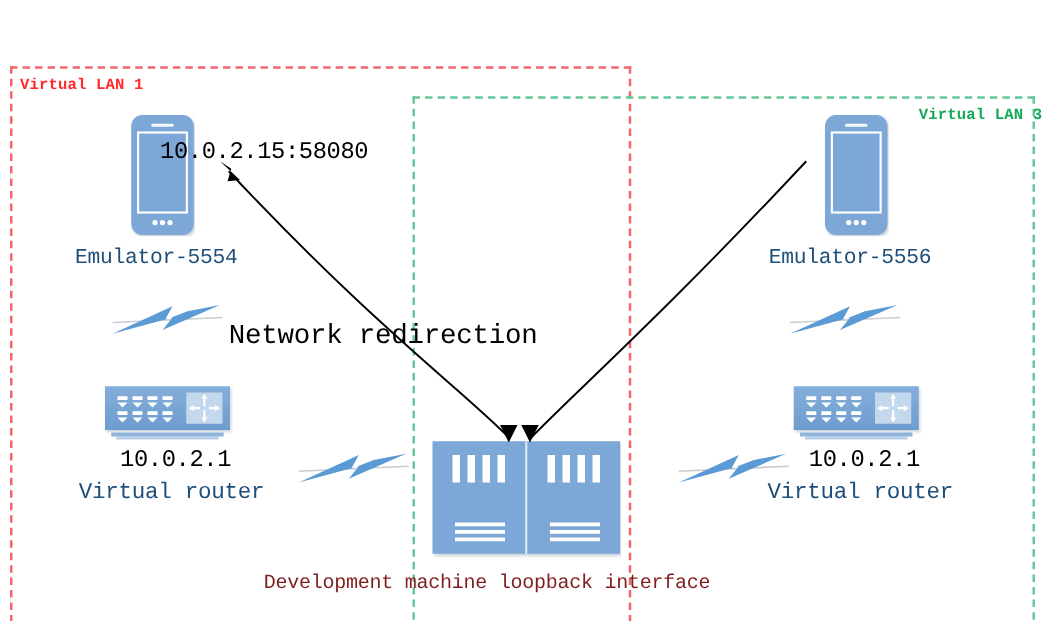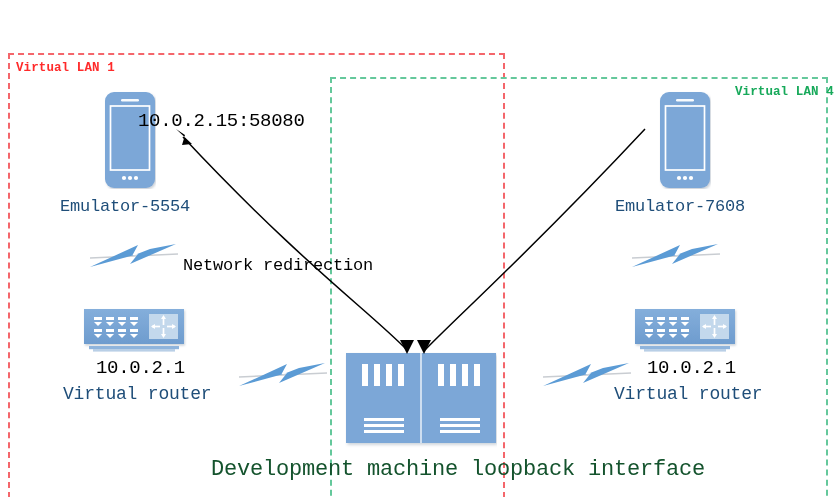--- a/index.html
+++ b/index.html
@@ -68,29 +68,29 @@
     position: absolute;
     color: #000000;
     font-size: 19px;
     white-space: nowrap;
     letter-spacing: -0.3px;
     z-index: 40;
   }
   .black-label {
     position: absolute;
     color: #000000;
-    font-size: 17px;
+    font-size: 22px;
     white-space: nowrap;
     letter-spacing: -0.2px;
     z-index: 40;
   }
   .caption-label {
     position: absolute;
-    color: #14532d;
-    font-size: 22px;
+    color: #7f1d1d;
+    font-size: 16px;
     white-space: nowrap;
     letter-spacing: -0.2px;
     z-index: 30;
   }
 
   
   .phone {
     position: absolute;
     width: 52px;
     height: 98px;
@@ -126,56 +126,56 @@
 </style>
 </head>
 <body>
 
 <div id="canvas">
 
   <div class="lan-box lan1"></div>
   <div class="lan-box lan2"></div>
 
   <div class="lan-label lan1-label">Virtual LAN 1</div>
-  <div class="lan-label lan2-label">Virtual LAN 4</div>
+  <div class="lan-label lan2-label">Virtual LAN 3</div>
 
   <div class="phone" style="left:104px; top:44px;">
     <svg viewBox="0 0 52 98" width="52" height="98" xmlns="http://www.w3.org/2000/svg">
       <defs>
         <filter id="sh1" x="-30%" y="-30%" width="170%" height="170%">
           <feDropShadow dx="1.2" dy="1.6" stdDeviation="1.3" flood-color="#9aa6b4" flood-opacity="0.55"></feDropShadow>
         </filter>
       </defs>
       <rect x="1" y="1" width="50" height="96" rx="9" ry="9" fill="#7BA7D7" filter="url(#sh1)"></rect>
       <rect x="17" y="8" width="18" height="2.4" rx="1.2" fill="#ffffff" opacity="0.95"></rect>
       <rect x="6.5" y="15" width="39" height="64" fill="none" stroke="#ffffff" stroke-width="1.7"></rect>
       <circle cx="20" cy="87" r="2.1" fill="#ffffff"></circle>
       <circle cx="26" cy="87" r="2.1" fill="#ffffff"></circle>
       <circle cx="32" cy="87" r="2.1" fill="#ffffff"></circle>
     </svg>
   </div>
-  <div class="addr-label" style="left:138px; top:63px;">10.0.2.15:58080</div>
+  <div class="addr-label" style="left:128px; top:63px;">10.0.2.15:58080</div>
   <div class="node-label" style="left:60px; top:150px; width:140px;">Emulator-5554</div>
 
   <div class="phone" style="left:659px; top:44px;">
     <svg viewBox="0 0 52 98" width="52" height="98" xmlns="http://www.w3.org/2000/svg">
       <defs>
         <filter id="sh2" x="-30%" y="-30%" width="170%" height="170%">
           <feDropShadow dx="1.2" dy="1.6" stdDeviation="1.3" flood-color="#9aa6b4" flood-opacity="0.55"></feDropShadow>
         </filter>
       </defs>
       <rect x="1" y="1" width="50" height="96" rx="9" ry="9" fill="#7BA7D7" filter="url(#sh2)"></rect>
       <rect x="17" y="8" width="18" height="2.4" rx="1.2" fill="#ffffff" opacity="0.95"></rect>
       <rect x="6.5" y="15" width="39" height="64" fill="none" stroke="#ffffff" stroke-width="1.7"></rect>
       <circle cx="20" cy="87" r="2.1" fill="#ffffff"></circle>
       <circle cx="26" cy="87" r="2.1" fill="#ffffff"></circle>
       <circle cx="32" cy="87" r="2.1" fill="#ffffff"></circle>
     </svg>
   </div>
-  <div class="node-label" style="left:615px; top:150px; width:140px;">Emulator-7608</div>
+  <div class="node-label" style="left:615px; top:150px; width:140px;">Emulator-5556</div>
 
   <div class="bolt" style="left:88px; top:192px;">
     <svg viewBox="0 0 92 34" width="92" height="34" xmlns="http://www.w3.org/2000/svg">
       <line x1="2" y1="19" x2="90" y2="15" stroke="#c9cdd2" stroke-width="1.4"></line>
       <polygon points="2,28 50,6 44,17 62,10 88,5 42,25 50,15" fill="#5B9BD5"></polygon>
     </svg>
   </div>
   <div class="bolt" style="left:237px; top:311px;">
     <svg viewBox="0 0 92 34" width="92" height="34" xmlns="http://www.w3.org/2000/svg">
       <line x1="2" y1="19" x2="90" y2="15" stroke="#c9cdd2" stroke-width="1.4"></line>

